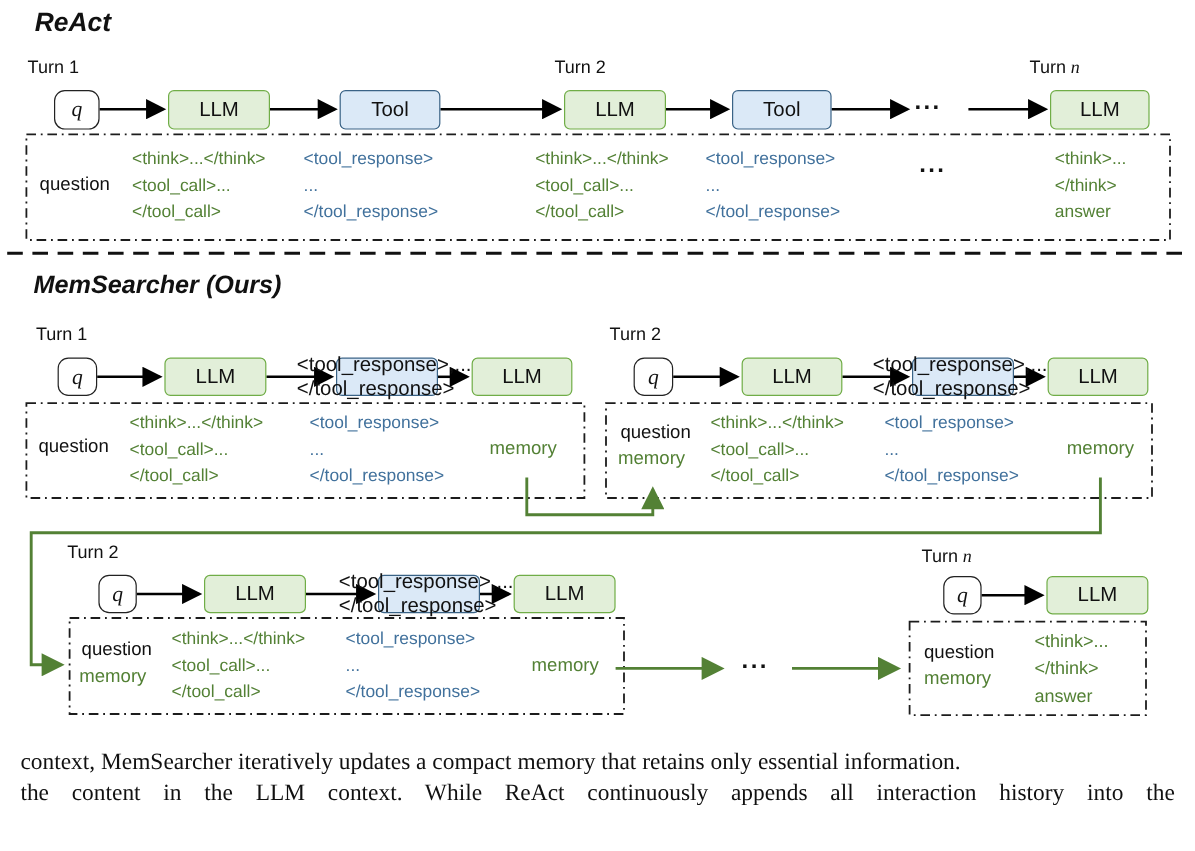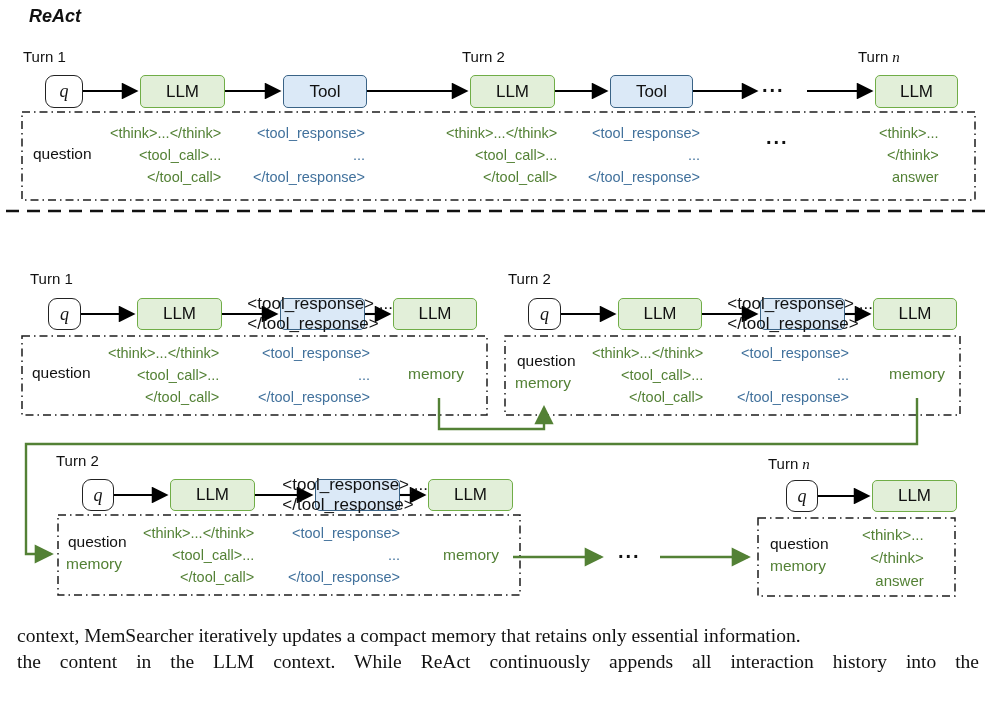--- a/index.html
+++ b/index.html
@@ -1,28 +1,28 @@
 <!DOCTYPE html>
 <html><head>
 <meta charset="utf-8">
 <style>
   html,body{margin:0;padding:0;background:#fff;}
   #figure{position:relative;width:996px;height:709px;background:#fff;overflow:hidden;
           font-family:"Liberation Sans",sans-serif;color:#111;}
   svg.overlay{position:absolute;left:0;top:0;z-index:0;}
-  .sec-title{position:absolute;font-style:italic;font-weight:600;font-size:18px;color:#111;z-index:2;}
+  .sec-title{position:absolute;font-style:italic;font-weight:600;font-size:22px;color:#111;z-index:2;}
   .turn-label{position:absolute;font-size:15px;color:#111;z-index:2;white-space:nowrap;}
   .nvar{font-family:"Liberation Serif",serif;font-style:italic;margin-left:4px;}
   .node{position:absolute;height:32px;border-radius:5px;display:flex;align-items:center;justify-content:center;
         font-size:17px;border:1.6px solid #70ad47;box-sizing:border-box;z-index:2;color:#111;}
   .node.green{background:#e2efd9;border-color:#70ad47;}
   .node.blue{background:#dbe9f7;border-color:#3a6386;}
   .node.qnode{background:#fff;border-color:#222;border-radius:9px;
               font-family:"Liberation Serif",serif;font-style:italic;font-size:18px;}
-  .ctx{position:absolute;font-size:14.5px;line-height:22px;white-space:nowrap;z-index:2;text-align:right;}
+  .ctx{position:absolute;font-size:14.5px;line-height:22px;white-space:nowrap;z-index:2;}
   .ctx.green{color:#538135;}
   .ctx.blue{color:#41719c;}
   .lbl{position:absolute;font-size:15.5px;color:#111;z-index:2;white-space:nowrap;}
   .lbl.green{color:#538135;}
   .dots{position:absolute;font-weight:700;font-size:20px;letter-spacing:2px;color:#111;z-index:2;}
   .caption{position:absolute;left:17px;top:623px;width:962px;font-family:"Liberation Serif",serif;
            font-size:19.5px;line-height:25.5px;color:#111;z-index:2;}
   .cap-line{text-align:justify;text-align-last:justify;}
   .cap-line.last{text-align-last:left;}
 </style>
@@ -117,20 +117,21 @@
     <div>...</div>
     <div>&lt;/tool_response&gt;</div>
   </div>
   <div class="dots" style="left:766px;top:126px">...</div>
   <div class="ctx green" style="left:879px;top:122px">
     <div>&lt;think&gt;...</div>
     <div>&lt;/think&gt;</div>
     <div>answer</div>
   </div>
 
+  <div class="sec-title" style="left:28px;top:226px;font-size:21px">MemSearcher (Ours)</div>
 
   <div class="turn-label" style="left:30px;top:270px">Turn 1</div>
   <div class="node qnode" style="left:48px;top:298px;width:33px">q</div>
   <div class="node green" style="left:137px;top:298px;width:85px">LLM</div>
   <div class="node blue" style="left:280px;top:298px;width:85px">&lt;tool_response&gt;,...,&lt;/tool_response&gt;</div>
   <div class="node green" style="left:393px;top:298px;width:84px">LLM</div>
   <div class="lbl" style="left:32px;top:364px">question</div>
   <div class="ctx green" style="left:108px;top:342px">
     <div>&lt;think&gt;...&lt;/think&gt;</div>
     <div>&lt;tool_call&gt;...</div>

